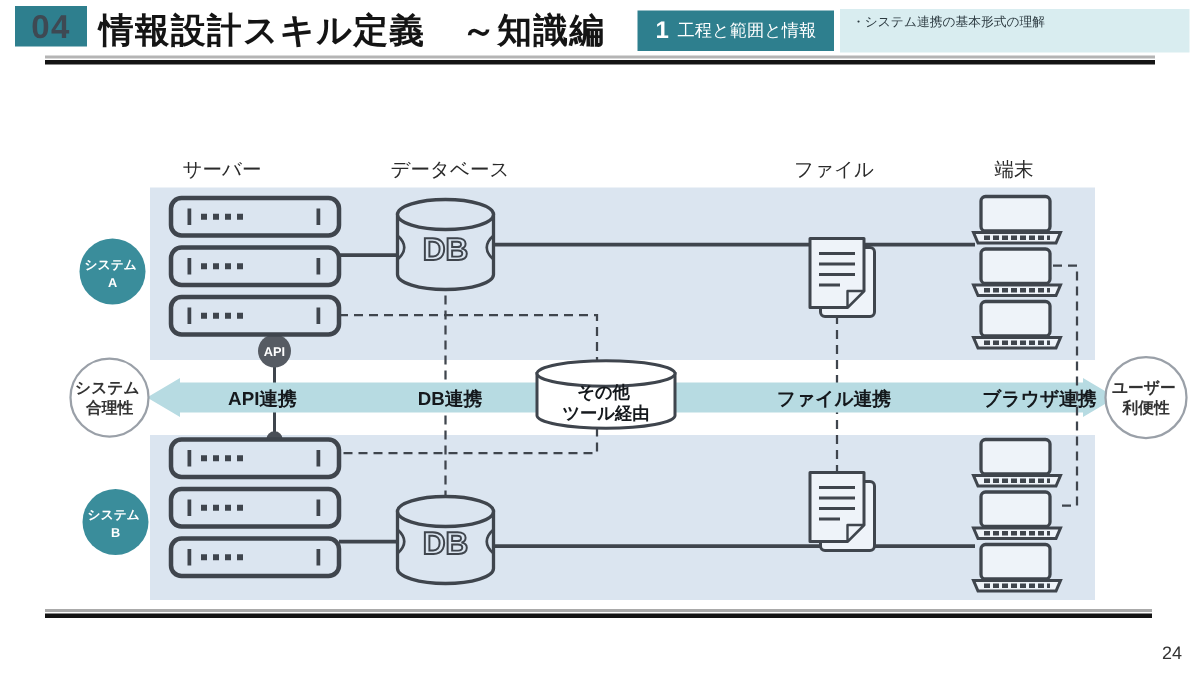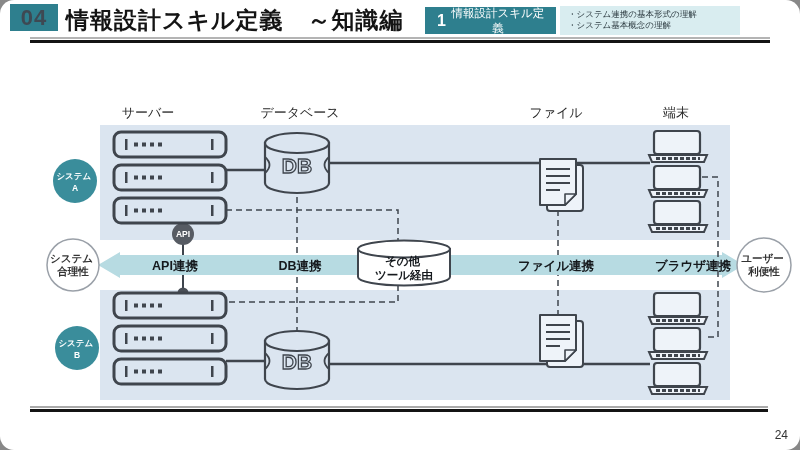--- a/index.html
+++ b/index.html
@@ -1,29 +1,29 @@
 <!DOCTYPE html>
 <html><head>
 <meta charset="utf-8">
 <style>
   html,body{margin:0;padding:0;background:#888;}
   .slide{position:relative;width:800px;height:450px;background:#ffffff;overflow:hidden;
-         font-family:"Liberation Sans","DejaVu Sans",sans-serif;border-radius:14px;}
+         font-family:"Liberation Sans","DejaVu Sans",sans-serif;}
   
   .sec-block{position:absolute;left:10px;top:4px;width:48px;height:27px;background:#2e7f8e;
              display:flex;align-items:center;justify-content:center;}
   .sec-num{font-size:22px;font-weight:700;color:#3e4953;letter-spacing:1px;}
   .hdr-title{position:absolute;left:66px;top:5px;font-size:23px;font-weight:700;color:#141414;letter-spacing:1px;}
   .rule-light{position:absolute;left:30px;top:37px;width:740px;height:2px;background:#b4b4b4;}
   .rule-dark{position:absolute;left:30px;top:40px;width:740px;height:3px;background:#141414;}
   .badge{position:absolute;left:425px;top:7px;width:131px;height:27px;background:#2e7f8e;color:#fff;
          display:flex;align-items:center;}
   .badge-num{font-size:16px;font-weight:700;margin-left:12px;}
   .badge-label{font-size:11.5px;flex:1;text-align:center;margin-right:6px;}
-  .bullets{position:absolute;left:560px;top:6px;width:180px;height:29px;background:#d9edf0;
+  .bullets{position:absolute;left:560px;top:6px;width:233px;height:29px;background:#d9edf0;
            padding:3px 0 0 8px;box-sizing:border-box;}
   .bullets div{font-size:8.5px;line-height:11px;color:#2c3a40;}
   .heading{position:absolute;left:60px;top:60px;font-size:19.5px;font-weight:700;color:#141414;letter-spacing:0.5px;}
   
   .f-rule-light{position:absolute;left:30px;top:406px;width:738px;height:1.5px;background:#aaaaaa;}
   .f-rule-dark{position:absolute;left:30px;top:409px;width:738px;height:3px;background:#141414;}
   .pagenum{position:absolute;right:12px;top:428px;font-size:12px;color:#333;}
   svg{position:absolute;left:0;top:95px;}
   svg text{font-family:"Liberation Sans","DejaVu Sans",sans-serif;}
   .col-label{font-size:13px;fill:#2a2a2a;}
@@ -41,25 +41,24 @@
 
   <div class="sec-block">
     <span class="sec-num">04</span>
   </div>
   <div class="hdr-title">情報設計スキル定義　～知識編</div>
   <div class="rule-light"></div>
   <div class="rule-dark"></div>
 
   <div class="badge">
     <span class="badge-num">1</span>
-    <span class="badge-label">情報設計スキル定義</span>
+    <span class="badge-label">工程と範囲と情報</span>
   </div>
   <div class="bullets">
     <div>・システム連携の基本形式の理解</div>
-    <div>・システム基本概念の理解</div>
   </div>
 
 
   <svg width="800" height="315" viewBox="0 0 800 315">
     <defs>
       <g id="server-icon">
         <rect x="0" y="0" width="112" height="25" rx="7" fill="#dbe5f0" stroke="#3f454d" stroke-width="3"></rect>
         <rect x="11" y="7" width="2.5" height="11" fill="#3f454d"></rect>
         <rect x="20" y="10.5" width="4" height="4" fill="#3f454d"></rect>
         <rect x="28" y="10.5" width="4" height="4" fill="#3f454d"></rect>

